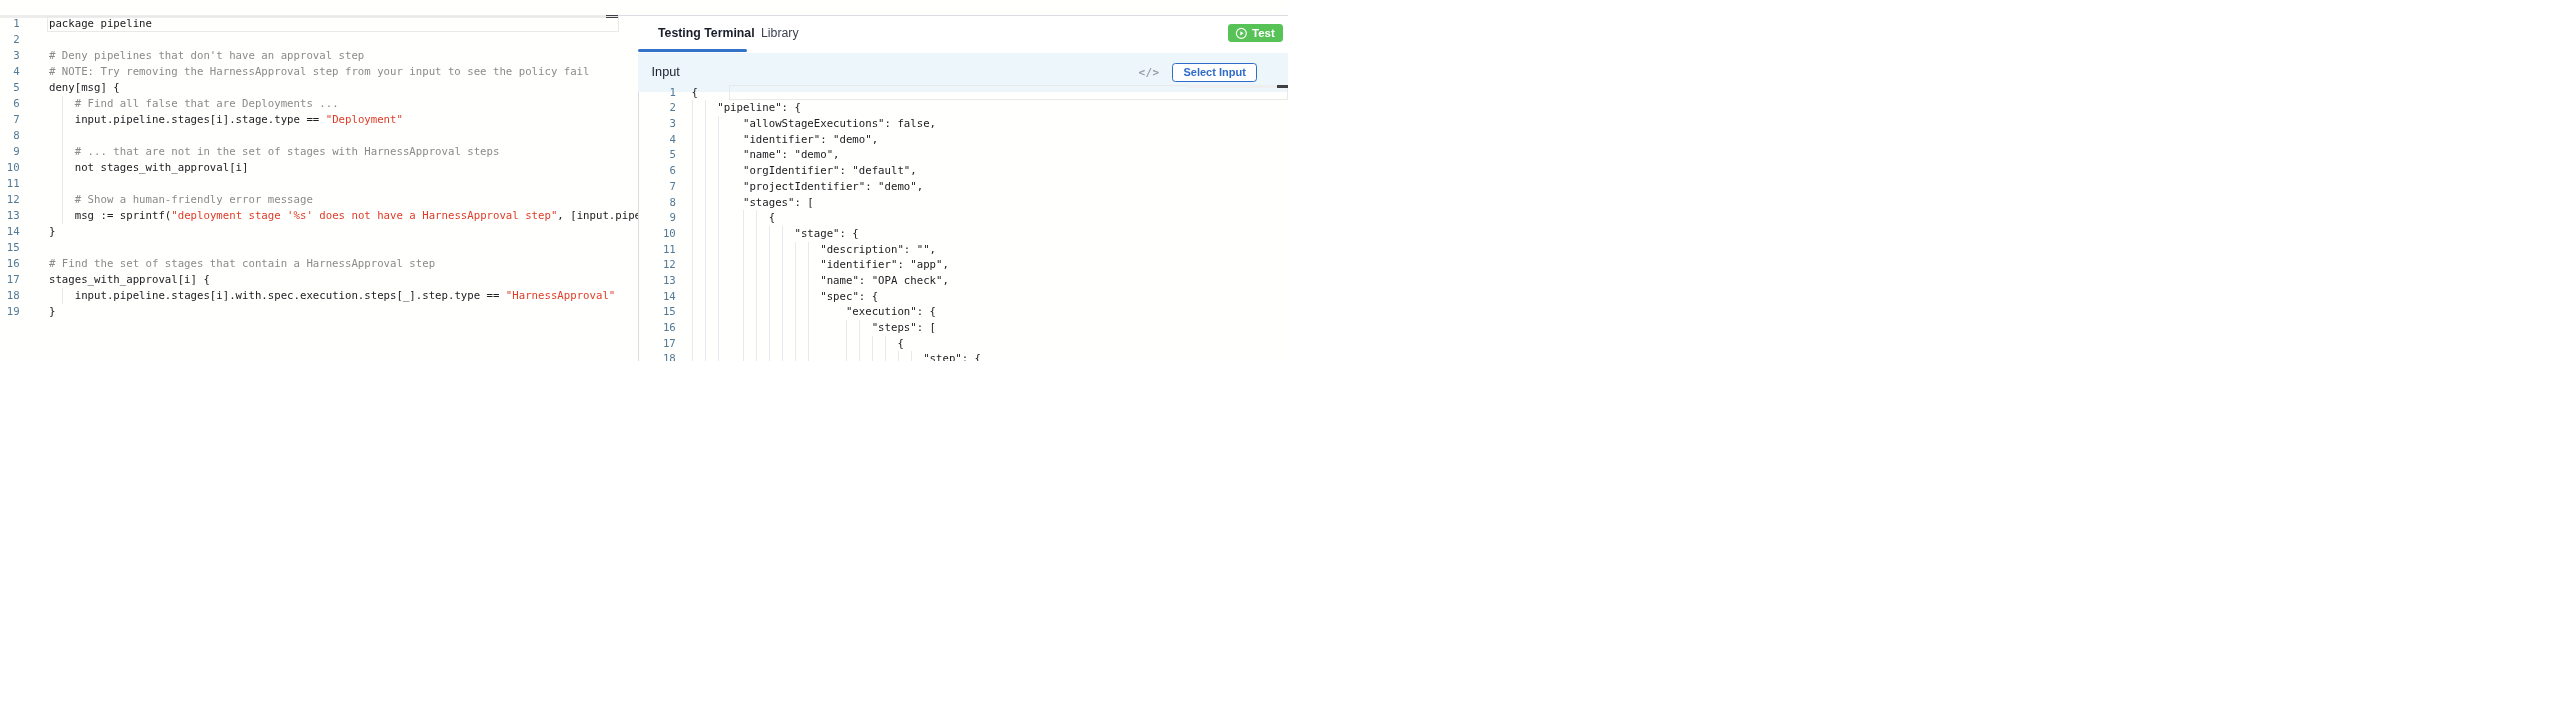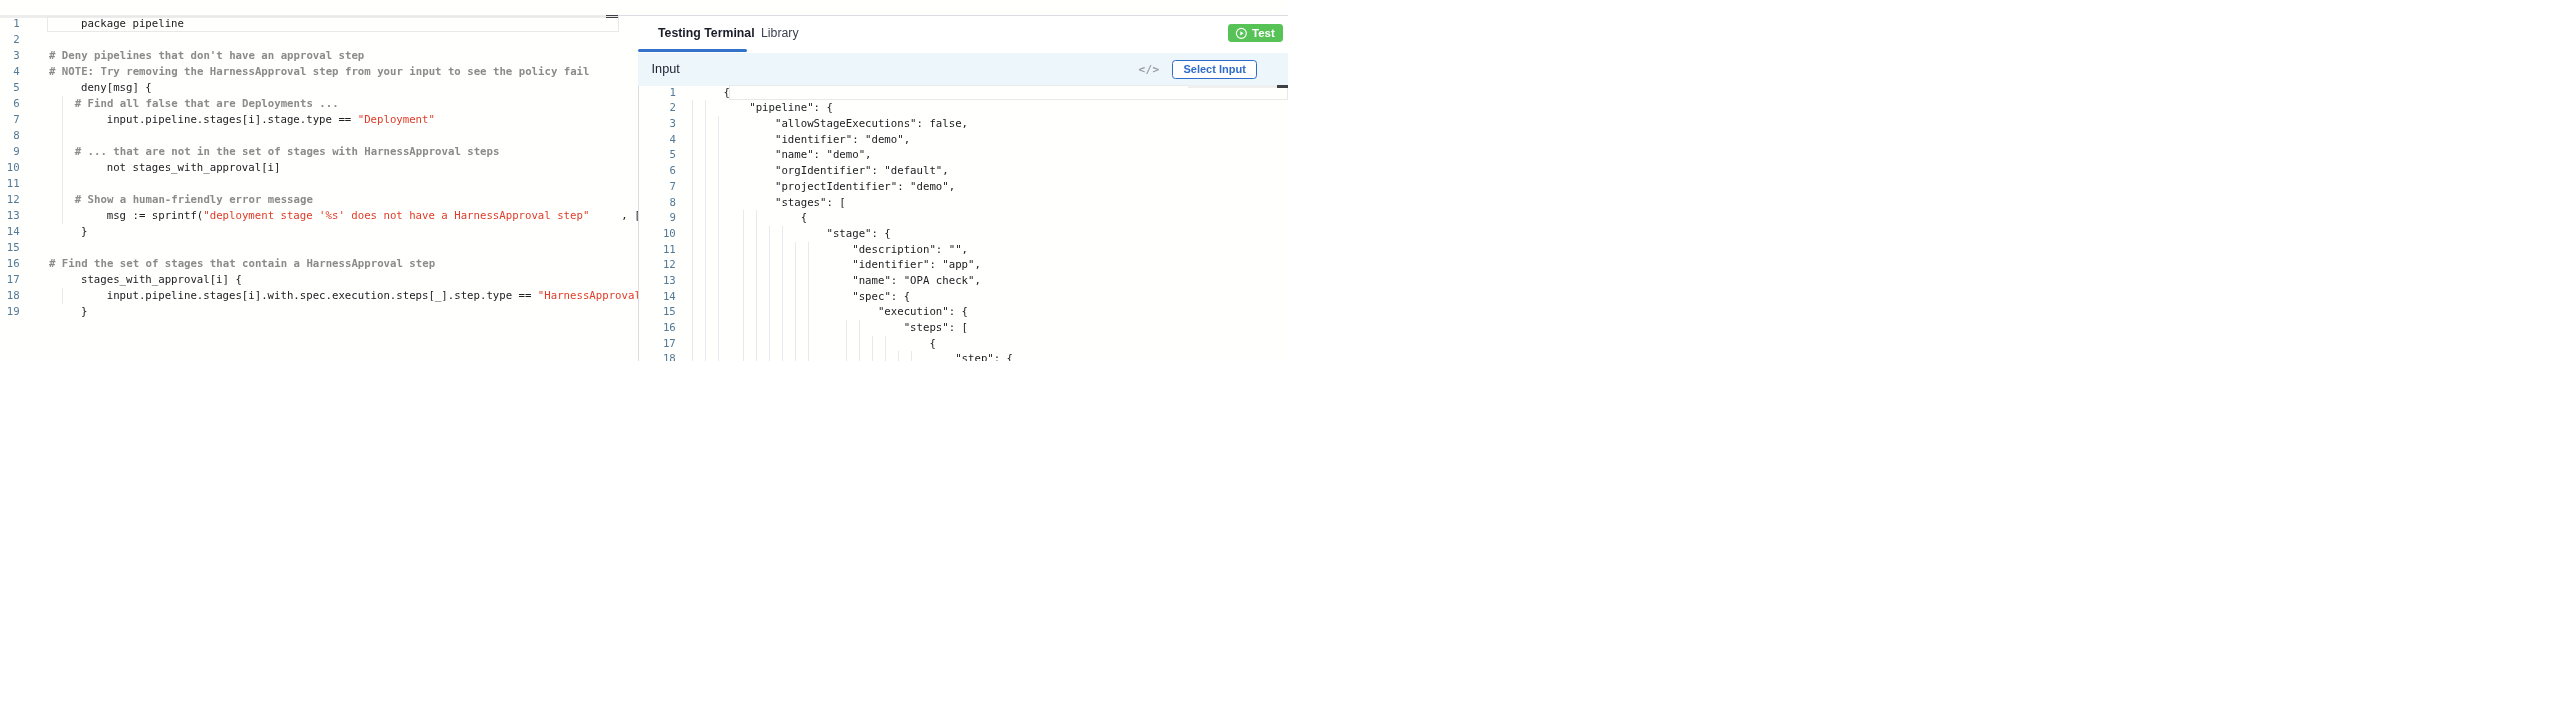--- a/index.html
+++ b/index.html
@@ -9,22 +9,22 @@
 
   .top-sep { position:absolute; left:0; top:15px; width:1288px; height:0.8px; background:#dcdde2; }
   .vdivider { position:absolute; left:638px; top:15px; width:0.8px; height:346px; background:#dcdde2; }
 
   
   .editor { position:absolute; overflow:hidden; font-family:"DejaVu Sans Mono","Liberation Mono",monospace; font-size:10.7px; }
   .crow { display:flex; height:16px; line-height:16px; white-space:pre; }
   .gut { text-align:right; color:#527a96; flex:none; }
   .lbox { flex:1 1 auto; position:relative; overflow:hidden; white-space:pre; }
   .curline { position:absolute; top:0; bottom:0; border:0.8px solid #e9e9e9; pointer-events:none; }
-  .tk-code { color:#202124;padding-left:32px; }
-  .tk-comment { color:#8b8b8b;font-weight:bold; }
+  .tk-code { color:#202124; }
+  .tk-comment { color:#8b8b8b; }
   .tk-string { color:#e03c28; }
   .ind { display:inline-block; white-space:pre; }
   .ind-rego { background:linear-gradient(to right, transparent 0, transparent 2ch, #e7e9ec 2ch, #e7e9ec calc(2ch + 0.8px), transparent calc(2ch + 0.8px)); }
   .ind-json { background-image:repeating-linear-gradient(to right, #e7e9ec 0, #e7e9ec 0.8px, transparent 0.8px, transparent 2ch); }
 
   
   .left-panel { position:absolute; left:0; top:15.7px; width:638px; height:345px; }
   .left-editor { left:0; top:0; width:638px; height:333px; }
   .left-editor .gut { width:29px; padding-right:9.3px; }
   .left-editor .lbox { padding-left:20px; }
@@ -33,21 +33,21 @@
   .hscroll-left .thumb { position:absolute; right:0; top:0; width:12px; height:3px; background:#3e4043; }
 
   
   .right-panel { position:absolute; left:638px; top:15.7px; width:650px; height:345px; }
   .tabs-row { position:relative; height:37px; background:#ffffff; }
   .tab { position:absolute; top:10.2px; font-size:12.3px; color:#3d4150; cursor:pointer; }
   .tab-active { left:20px; font-weight:700; color:#1a1d29; }
   .tab-plain { left:123px; font-weight:400; }
   .tab-underline { position:absolute; left:0.4px; top:33px; width:109px; height:3px; border-radius:1.7px; background:#3372c9; }
   .test-btn { position:absolute; right:4.7px; top:8.5px; height:18px; padding:0 8.5px 0 6.8px; background:#57c357; border:none; border-radius:3.4px; color:#ffffff; font-family:"Liberation Sans",sans-serif; font-size:11.5px; font-weight:700; display:flex; align-items:center; gap:4.2px; cursor:pointer; }
-  .input-header { position:absolute; left:0; top:37px; width:650px; height:33px; background:#ecf6fb; display:flex; align-items:center; }
+  .input-header { position:absolute; left:0; top:37px; width:650px; height:39px; background:#ecf6fb; display:flex; align-items:center; }
   .input-title { margin-left:13.6px; font-size:12.7px; font-weight:500; color:#1c1e2d; }
   .code-toggle { margin-left:auto; color:#9b9ca7; font-size:11px; font-weight:700; letter-spacing:0.4px; cursor:pointer; font-family:"DejaVu Sans Mono",monospace; }
   .select-input-btn { margin-left:12.7px; margin-right:31px; height:19px; padding:0 10.2px; background:#ffffff; border:1.3px solid #2f6bc9; border-radius:3.4px; color:#2f6bc9; font-family:"Liberation Sans",sans-serif; font-size:11px; font-weight:700; cursor:pointer; }
   .right-editor { left:0; top:69px; width:650px; height:276px; }
   .right-editor .crow { height:15.7px; line-height:15.7px; }
   .right-editor .gut { width:48px; padding-right:10.2px; }
   .right-editor .lbox { padding-left:5.5px; }
   .right-editor .curline { left:43px; right:0; }
   .hscroll-right { position:absolute; right:0; top:69px; width:100px; height:3.8px; background:#efefef; }
   .hscroll-right .thumb { position:absolute; right:0; top:0; width:11.5px; height:3.8px; background:#3e4043; }

